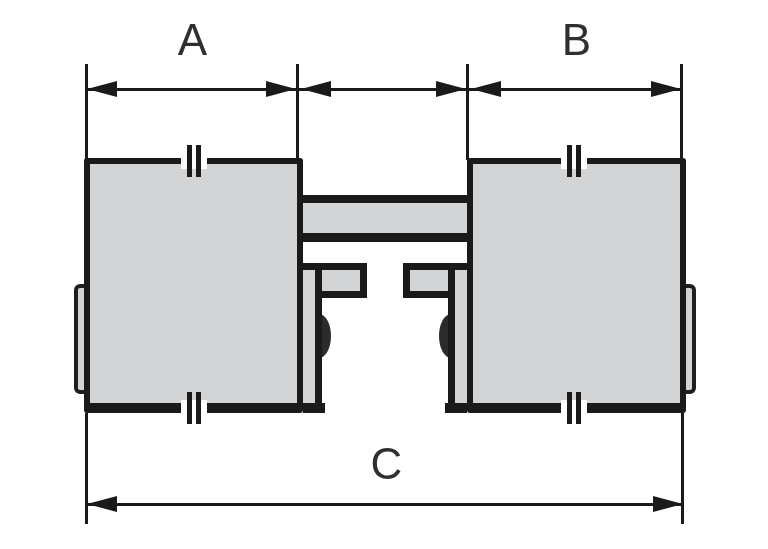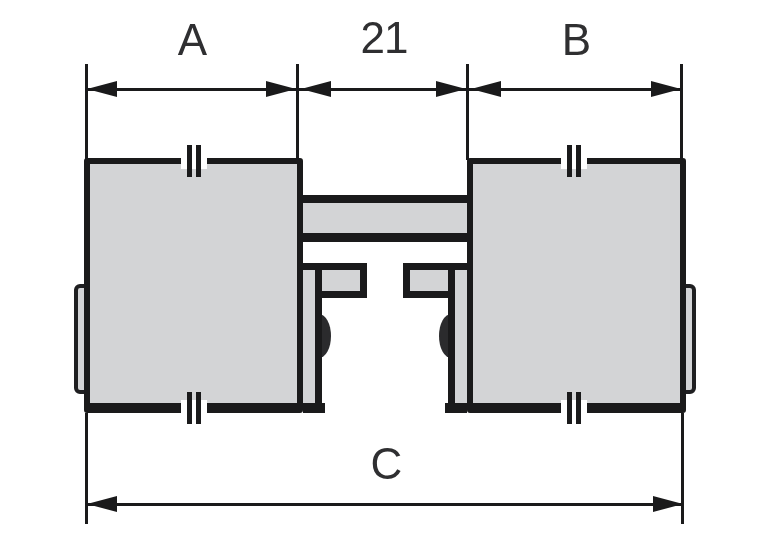--- a/index.html
+++ b/index.html
@@ -72,21 +72,20 @@
   .bmark .b1{left:4px;}
   .bmark .b2{left:13px;}
   .dimz{z-index:8;}
 </style>
 </head>
 <body>
 
 <div class="canvas">
 
   <div class="dimlabel" style="left:192px;top:18px;">A</div>
-  <div class="dimlabel" style="left:384px;top:16px;">21</div>
   <div class="dimlabel" style="left:576px;top:18px;">B</div>
 
   <div class="hline dimz" style="left:86px;top:88px;width:597px;"></div>
   <div class="ext dimz" style="left:85px;top:64px;height:96px;"></div>
   <div class="ext dimz" style="left:296px;top:64px;height:96px;"></div>
   <div class="ext dimz" style="left:466px;top:64px;height:96px;"></div>
   <div class="ext dimz" style="left:680px;top:64px;height:96px;"></div>
 
   <div class="ar ar-l dimz" style="left:87px;top:81px;"></div>
   <div class="ar ar-r dimz" style="left:266px;top:81px;"></div>

